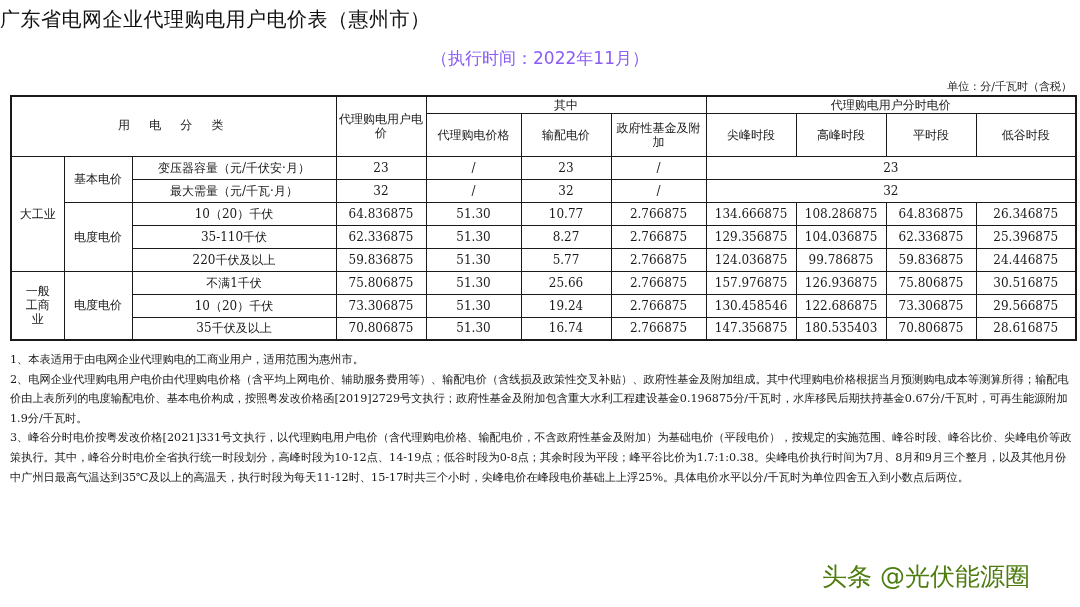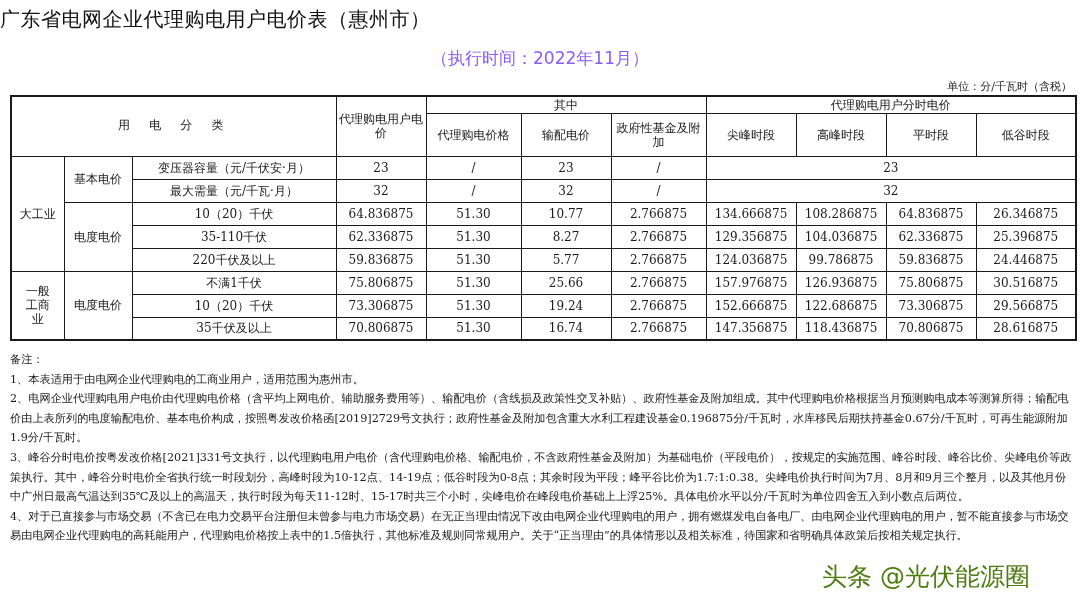--- a/index.html
+++ b/index.html
@@ -122,40 +122,38 @@
     <td>126.936875</td>
     <td>75.806875</td>
     <td>30.516875</td>
   </tr>
   <tr class="dr">
     <td>10（20）千伏</td>
     <td>73.306875</td>
     <td>51.30</td>
     <td>19.24</td>
     <td>2.766875</td>
-    <td>152.666875</td>
+    <td>130.458546</td>
     <td>122.686875</td>
     <td>73.306875</td>
     <td>29.566875</td>
   </tr>
   <tr class="dr">
     <td>35千伏及以上</td>
     <td>70.806875</td>
     <td>51.30</td>
     <td>16.74</td>
     <td>2.766875</td>
     <td>147.356875</td>
-    <td>118.436875</td>
+    <td>180.535403</td>
     <td>70.806875</td>
     <td>28.616875</td>
   </tr>
 </tbody>
   </table>
 
 <div class="notes">
-  <p>备注：</p>
   <p>1、本表适用于由电网企业代理购电的工商业用户，适用范围为惠州市。</p>
   <p>2、电网企业代理购电用户电价由代理购电价格（含平均上网电价、辅助服务费用等）、输配电价（含线损及政策性交叉补贴）、政府性基金及附加组成。其中代理购电价格根据当月预测购电成本等测算所得；输配电价由上表所列的电度输配电价、基本电价构成，按照粤发改价格函[2019]2729号文执行；政府性基金及附加包含重大水利工程建设基金0.196875分/千瓦时，水库移民后期扶持基金0.67分/千瓦时，可再生能源附加1.9分/千瓦时。</p>
   <p>3、峰谷分时电价按粤发改价格[2021]331号文执行，以代理购电用户电价（含代理购电价格、输配电价，不含政府性基金及附加）为基础电价（平段电价），按规定的实施范围、峰谷时段、峰谷比价、尖峰电价等政策执行。其中，峰谷分时电价全省执行统一时段划分，高峰时段为10-12点、14-19点；低谷时段为0-8点；其余时段为平段；峰平谷比价为1.7:1:0.38。尖峰电价执行时间为7月、8月和9月三个整月，以及其他月份中广州日最高气温达到35℃及以上的高温天，执行时段为每天11-12时、15-17时共三个小时，尖峰电价在峰段电价基础上上浮25%。具体电价水平以分/千瓦时为单位四舍五入到小数点后两位。</p>
-  <p>4、对于已直接参与市场交易（不含已在电力交易平台注册但未曾参与电力市场交易）在无正当理由情况下改由电网企业代理购电的用户，拥有燃煤发电自备电厂、由电网企业代理购电的用户，暂不能直接参与市场交易由电网企业代理购电的高耗能用户，代理购电价格按上表中的1.5倍执行，其他标准及规则同常规用户。关于“正当理由”的具体情形以及相关标准，待国家和省明确具体政策后按相关规定执行。</p>
 </div>
 
 <div class="watermark">头条 @光伏能源圈</div>
 
 </body></html>

